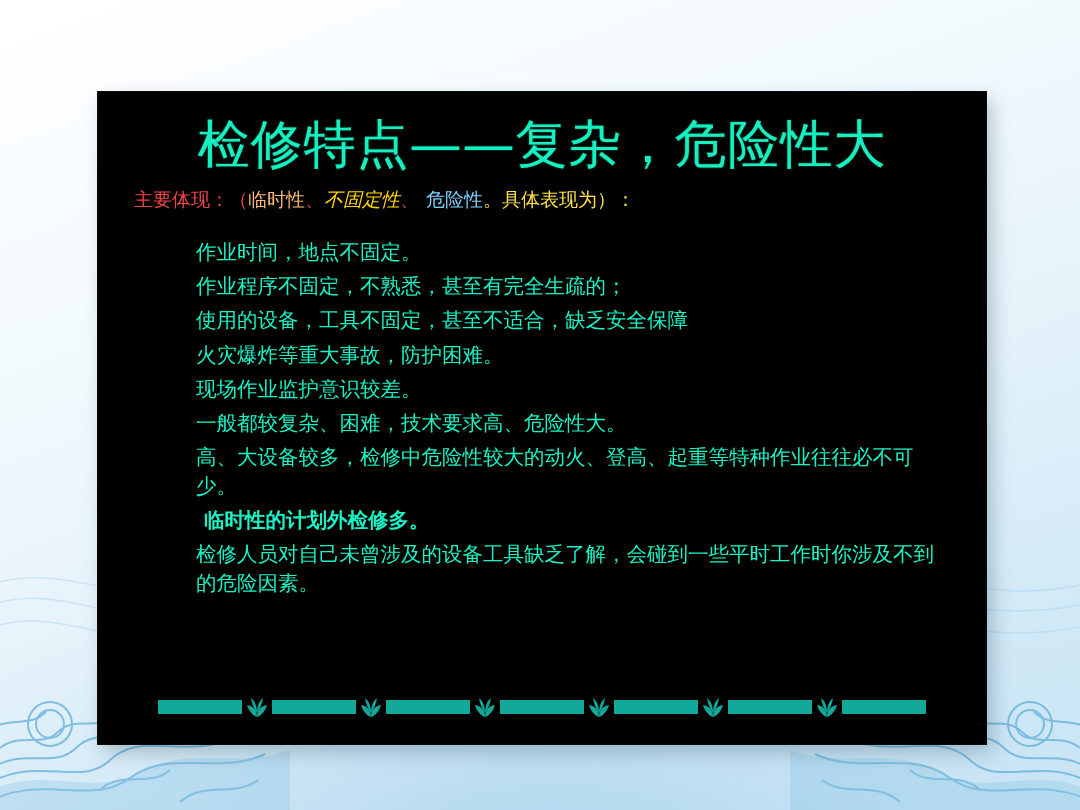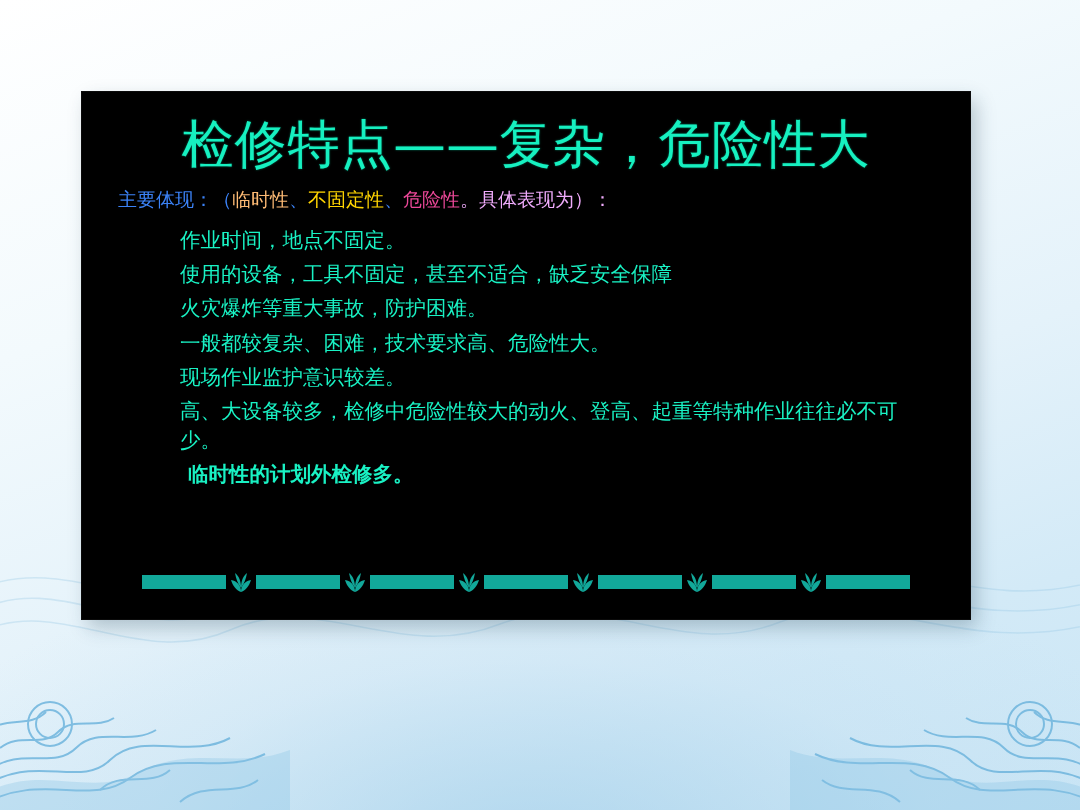--- a/index.html
+++ b/index.html
@@ -35,24 +35,24 @@
     left: 0; right: 0;
     bottom: 150px;
     height: 130px;
     pointer-events: none;
     opacity: .55;
   }
 
   
   #panel {
     position: absolute;
-    left: 82px;
+    left: 98px;
     top: 92px;
     width: 888px;
-    height: 527px;
+    height: 652px;
     background: #000000;
     box-shadow: 0 0 0 1px #0b0b0b, 6px 8px 18px rgba(30,60,80,0.28);
   }
 
   #title {
     margin: 24px 0 0 0;
     text-align: center;
     font-family: "DejaVu Serif", "Liberation Serif", serif;
     font-size: 52px;
     line-height: 1.1;
@@ -63,29 +63,29 @@
     white-space: nowrap;
   }
 
   #subtitle {
     margin: 14px 0 0 0;
     padding-left: 36px;
     font-size: 19px;
     color: #ff3b3b;
     white-space: nowrap;
   }
-  #subtitle .paren { color: #3b82f6; }
+  #subtitle .paren { color: #ef4444; }
   #subtitle .kw1 { color: #fdba74; }
-  #subtitle .kw2 { color: #ffd400; }
-  #subtitle .kw3 { color: #ec4899; }
-  #subtitle .tail { color: #f0abfc; }
+  #subtitle .kw2 { color: #ffd400; font-style: italic; }
+  #subtitle .kw3 { color: #7dd3fc; margin-left: 7px; }
+  #subtitle .tail { color: #fde047; }
 
   ul#bullets {
     list-style: none;
-    margin: 12px 0 0 0;
+    margin: 24px 0 0 0;
     padding: 0 34px 0 98px;
   }
   ul#bullets li {
     color: #19f2c4;
     font-size: 20.5px;
     line-height: 1.42;
     margin-bottom: 5px;
     text-align: left;
   }
   li.tight { margin-bottom: 4px; }
@@ -165,26 +165,28 @@
   <div id="panel">
 
     <h1 id="title">检修特点——复杂，危险性大</h1>
 
     <p id="subtitle">
       <span class="paren">主要体现：（</span><span class="kw1">临时性</span><span class="paren">、</span><span class="kw2">不固定性</span><span class="paren">、</span><span class="kw3">危险性</span><span class="tail">。具体表现为）：</span>
     </p>
 
     <ul id="bullets">
       <li>作业时间，地点不固定。</li>
+      <li>作业程序不固定，不熟悉，甚至有完全生疏的；</li>
       <li>使用的设备，工具不固定，甚至不适合，缺乏安全保障</li>
       <li>火灾爆炸等重大事故，防护困难。</li>
+      <li>现场作业监护意识较差。</li>
       <li>一般都较复杂、困难，技术要求高、危险性大。</li>
-      <li>现场作业监护意识较差。</li>
       <li class="tight">高、大设备较多，检修中危险性较大的动火、登高、起重等特种作业往往必不可少。</li>
       <li class="indent"> 临时性的计划外检修多。</li>
+      <li class="tight">检修人员对自己未曾涉及的设备工具缺乏了解，会碰到一些平时工作时你涉及不到的危险因素。</li>
     </ul>
 
     <div id="footer-deco">
       <div class="deco-seg"></div>
       <div class="deco-leaf">
         <svg width="30" height="22" viewBox="0 0 30 22">
           <g fill="#12a89a">
             <path d="M15,21 C15,14 11,10 5,9 C7,15 10,19 15,21 Z"></path>
             <path d="M15,21 C15,14 19,10 25,9 C23,15 20,19 15,21 Z"></path>
             <path d="M15,17 C15,10 13,5 9,2 C10,8 12,13 15,17 Z"></path>

